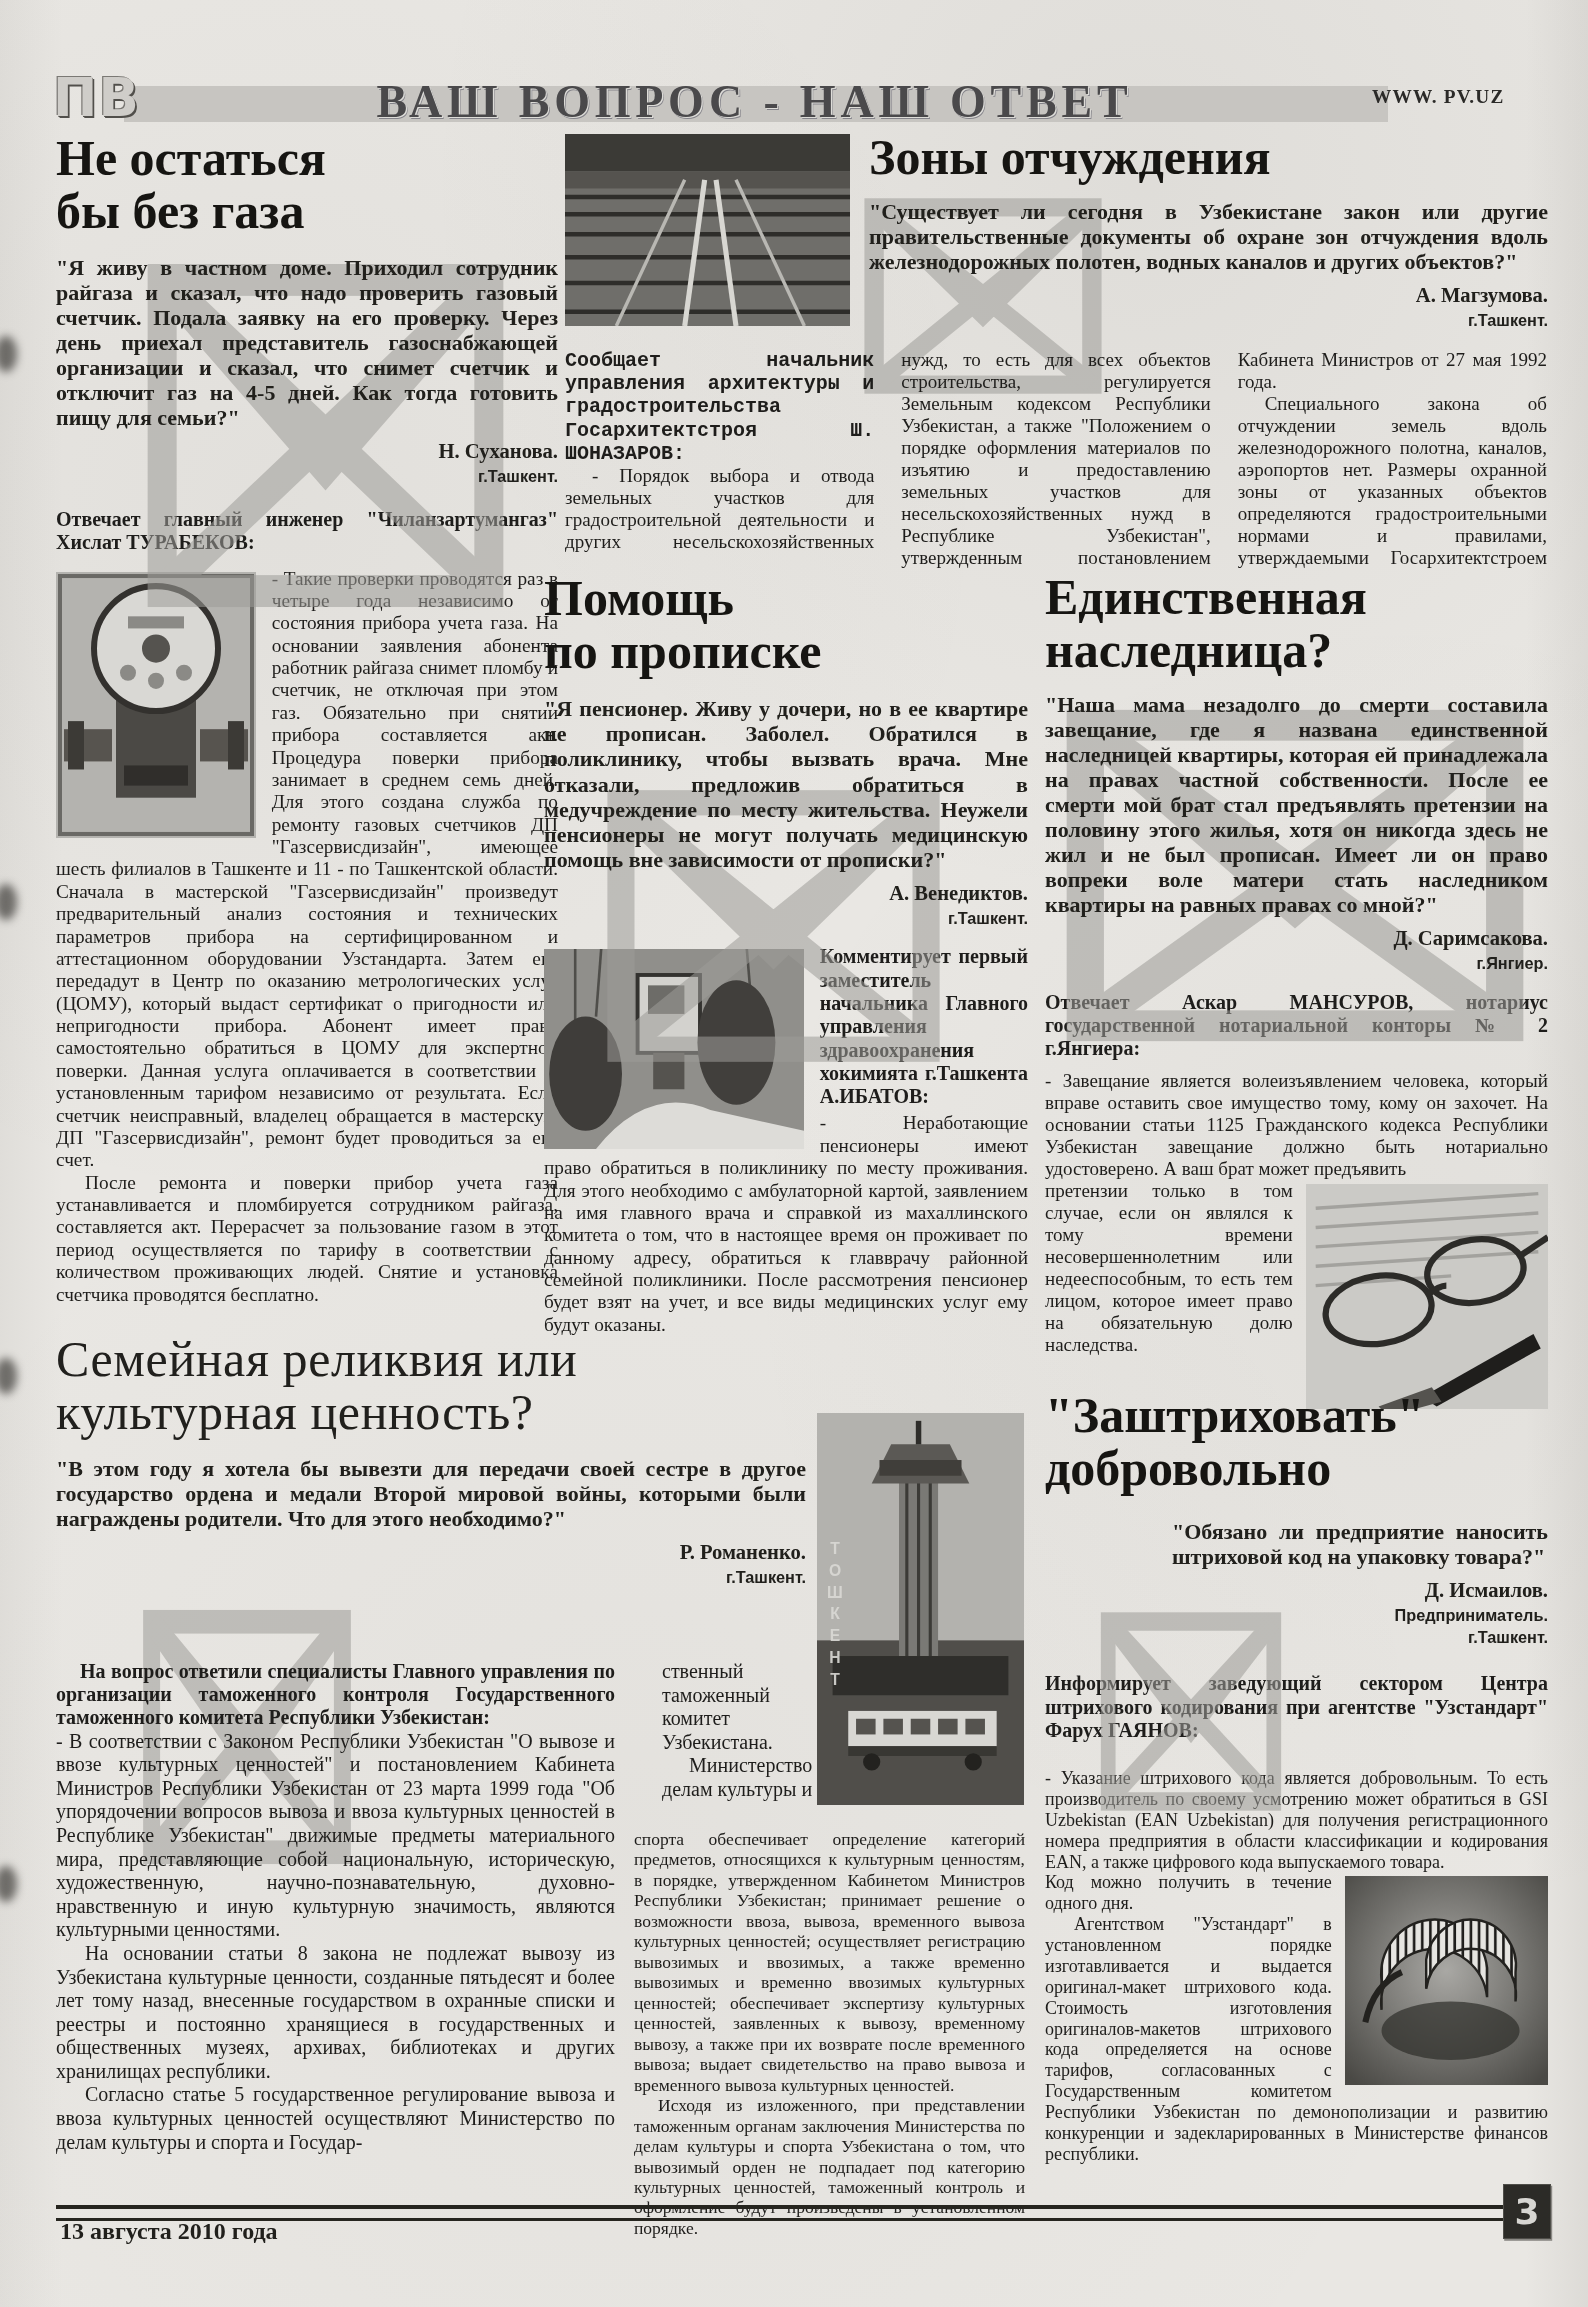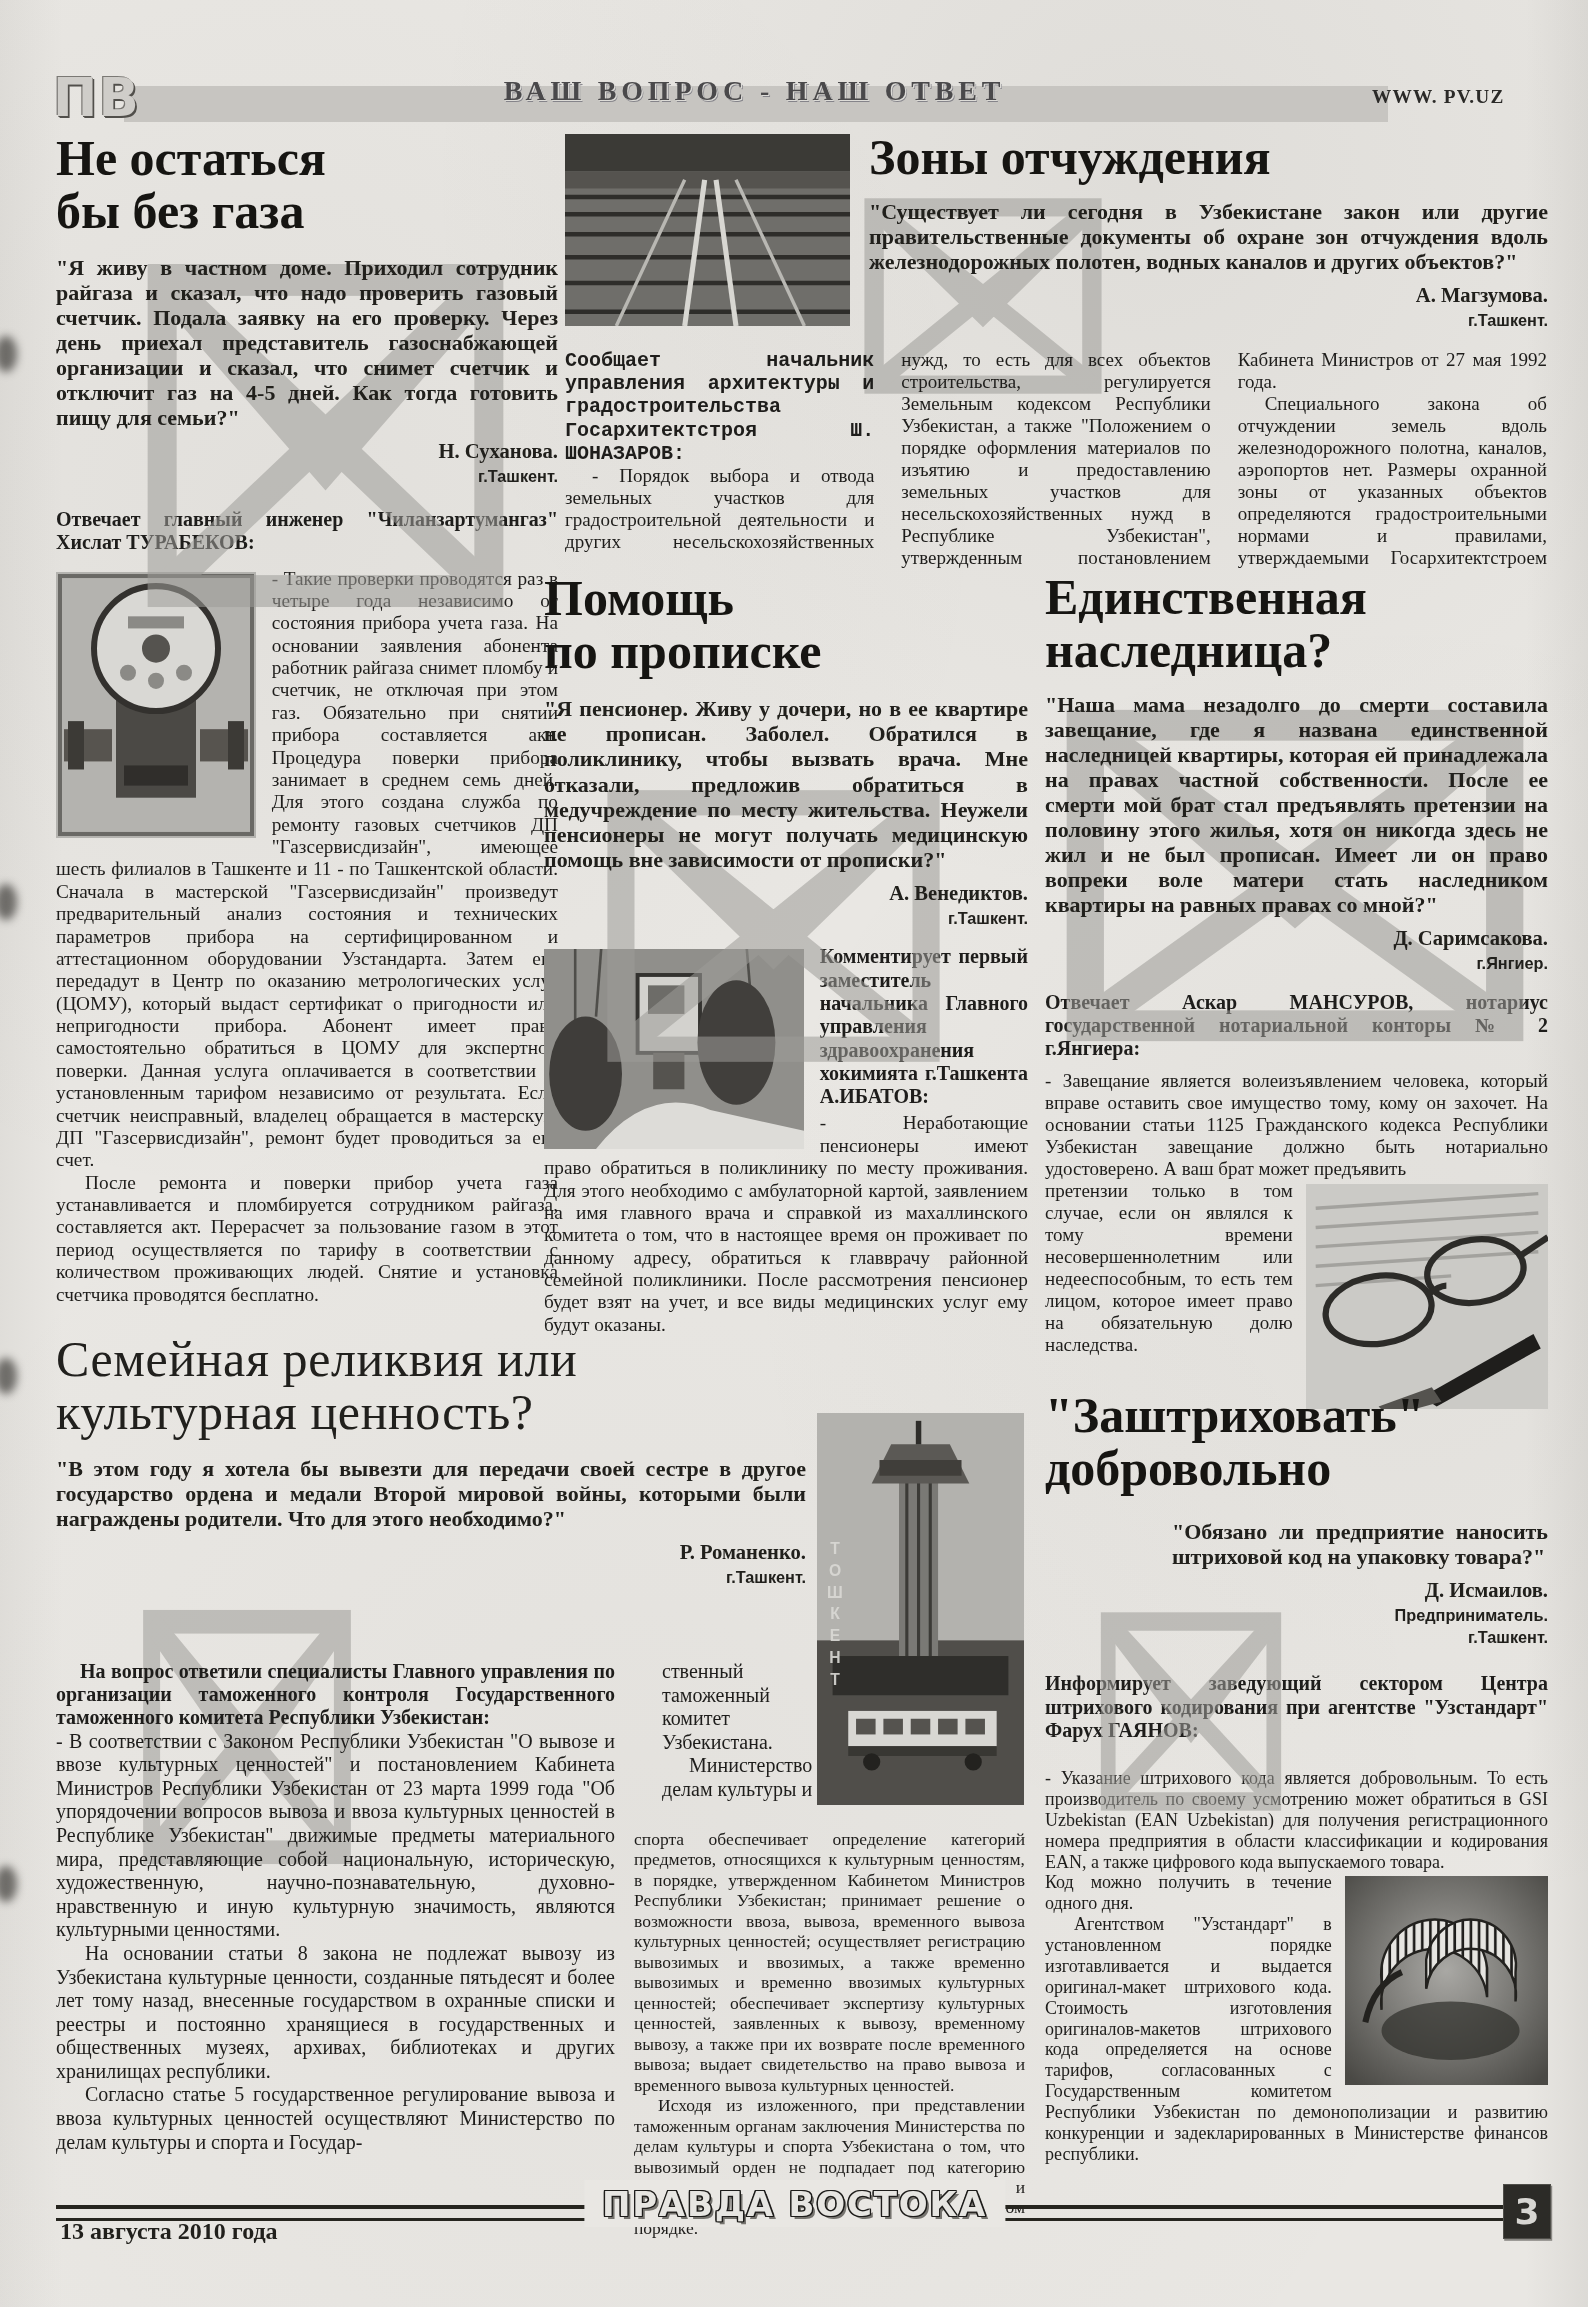--- a/index.html
+++ b/index.html
@@ -22,21 +22,21 @@
   
   .band{left:124px;top:86px;width:1264px;height:36px;background:#c7c5c1;}
   .pv-logo{
     left:53px;top:68px;width:103px;height:60px;
     font-family:"DejaVu Sans", sans-serif;font-weight:bold;font-size:53px;line-height:60px;
     color:#cfcdc9;text-shadow:1.8px 1.8px 0 #514f4b,-1.2px -1.2px 0 #7a7874,0.6px 0.6px 0 #514f4b;
     letter-spacing:1.2px;
   }
   .header-title{
     left:0;top:75px;width:1509px;text-align:center;
-    font-weight:bold;font-size:28px;letter-spacing:4.8px;color:#4a494b;
+    font-weight:bold;font-size:46px;letter-spacing:4.8px;color:#4a494b;
     text-shadow:1.2px 1.2px 0 #dddcd8,1.8px 1.8px 0.6px #85848a;
   }
   .site{left:1372px;top:86px;width:181px;font-weight:bold;font-size:19.3px;color:#2b2a28;letter-spacing:1.2px;}
   
   .headline{font-weight:bold;font-size:50px;line-height:1.05;color:#161512;}
   .headline-light{font-weight:normal;font-size:50px;line-height:1.06;color:#21201d;letter-spacing:0.6px;}
   .q{position:relative;font-weight:bold;font-size:22px;line-height:1.14;text-align:justify;color:#21201c;}
   .q .qtxt{position:relative;z-index:1;display:block;}
   .env{position:absolute;z-index:0;opacity:.55;}
   .env svg{width:100%;height:100%;display:block;}
@@ -405,18 +405,17 @@
             <path d="M10 70 Q14 52 28 46" fill="none" stroke="#23221f" stroke-width="3"></path>
           </svg>
         </div>
         <p class="noind">Код можно получить в течение одного дня.</p>
         <p>Агентством "Узстандарт" в установленном порядке изготавливается и выдается оригинал-макет штрихового кода. Стоимость изготовления оригиналов-макетов штрихового кода определяется на основе тарифов, согласованных с Государственным комитетом Республики Узбекистан по демонополизации и развитию конкуренции и задекларированных в Министерстве финансов республики.</p>
       </div>
     </div>
   </section>
 
   <div class="abs rule"></div>
-  <div class="abs masthead">ПРАВДА ВОСТОКА</div>
   <div class="abs f-date">13 августа 2010 года</div>
   <div class="abs badge">3</div>
 
 </div>
 
 
 </body></html>

